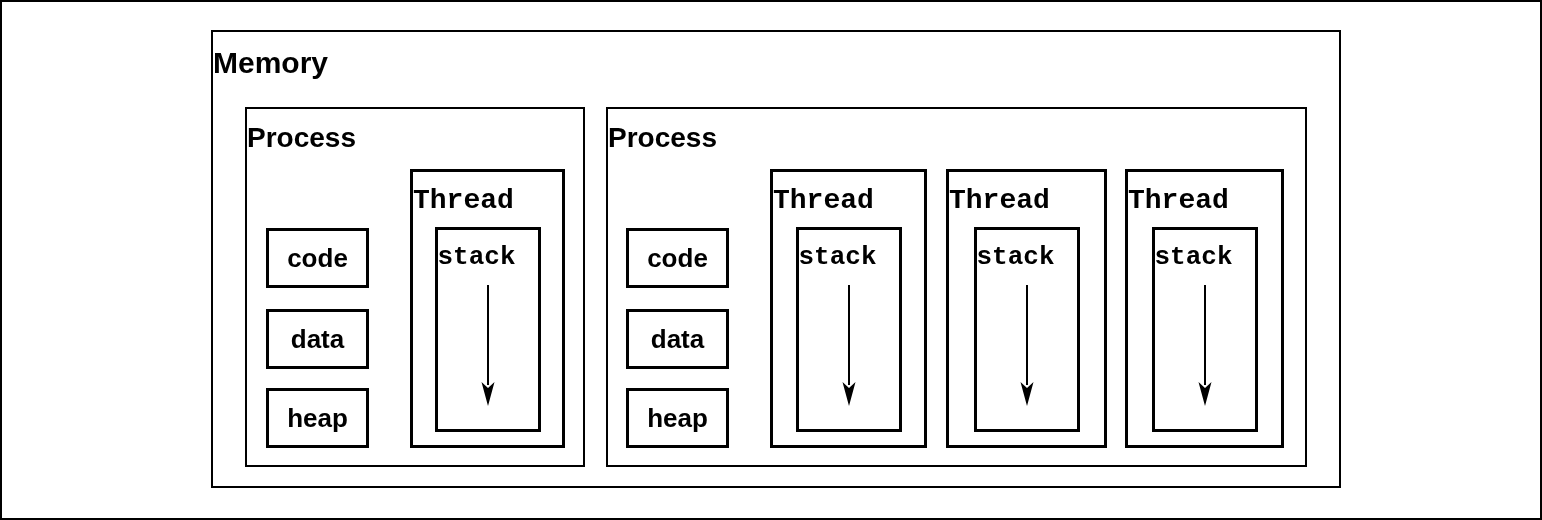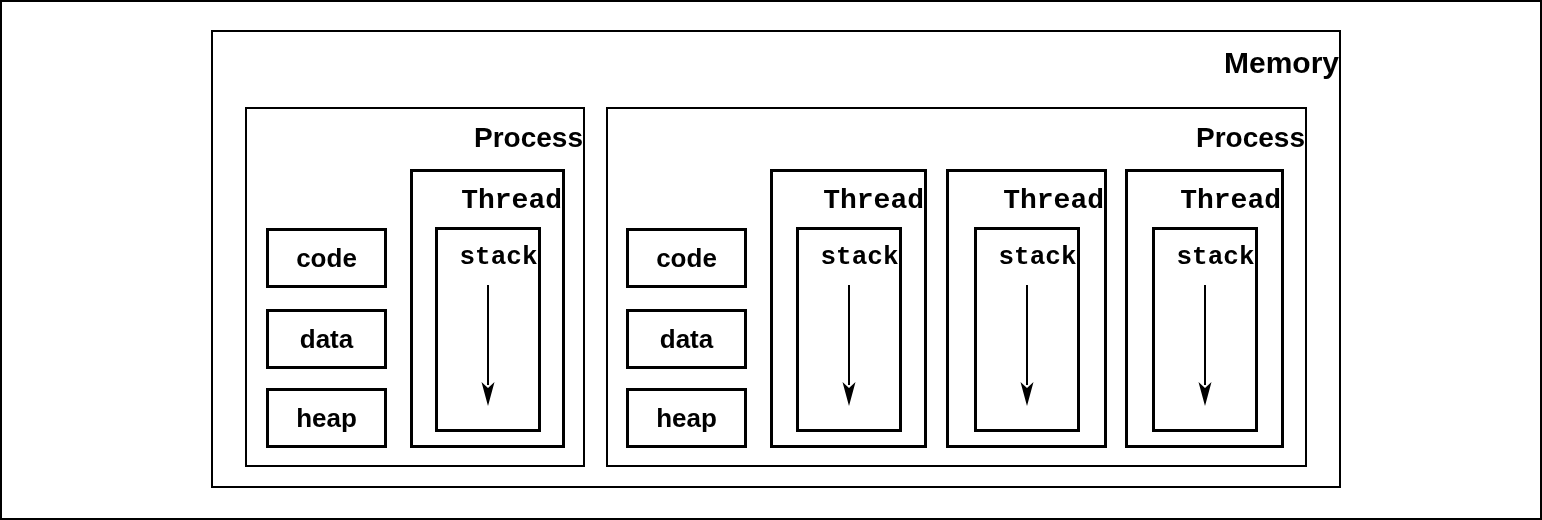--- a/index.html
+++ b/index.html
@@ -21,37 +21,37 @@
     position: absolute;
     box-sizing: border-box;
     border: 2px solid #000000;
     background: #ffffff;
   }
   .title {
     position: absolute;
     left: 0;
     right: 0;
     top: 12px;
-    text-align: right;
+    text-align: left;
     font-weight: bold;
     font-size: 28px;
     line-height: 34px;
     white-space: nowrap;
   }
   .memory-title {
     font-size: 30px;
     top: 14px;
   }
   .stack-title {
     font-size: 26px;
     line-height: 30px;
     top: 12px;
   }
   .region {
-    width: 121px;
+    width: 103px;
     height: 60px;
     border-width: 3px;
     display: flex;
     align-items: center;
     justify-content: center;
     font-weight: bold;
     font-size: 26px;
   }
   .thread { border-width: 3px; font-family: Liberation Mono, monospace; }
   .stack {

